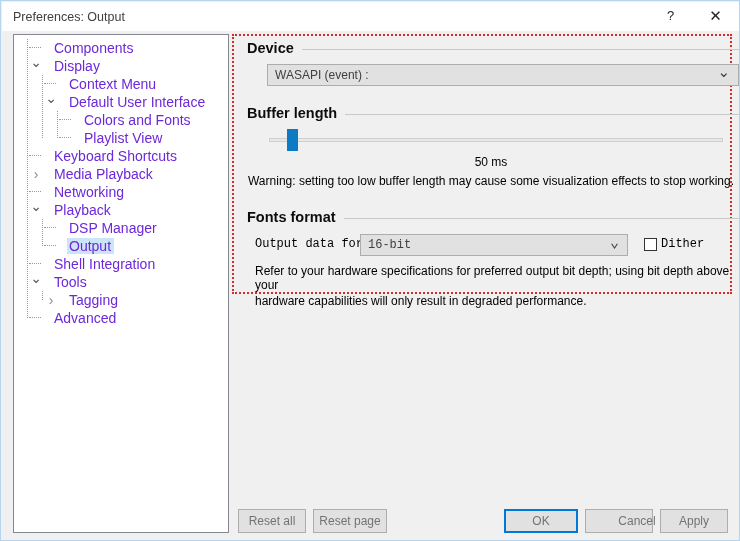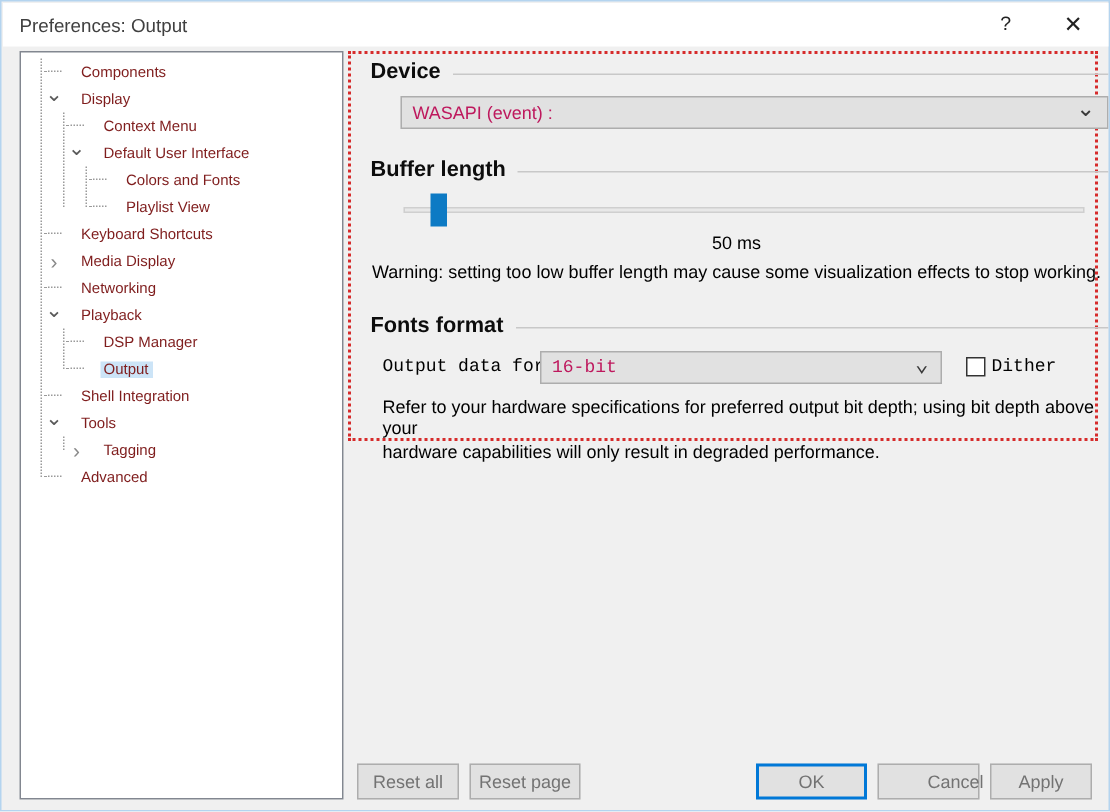--- a/index.html
+++ b/index.html
@@ -46,22 +46,22 @@
     width: 216px; height: 499px;
     background: #ffffff;
     border: 1px solid #828790;
     overflow: hidden;
   }
   #tree-inner { padding-top: 4px; }
   .tree-row {
     position: relative;
     height: 18px;
     display: flex; align-items: center;
-    font-size: 10px;
-    color: #7f1d1d;
+    font-size: 14px;
+    color: #6d28d9;
     white-space: nowrap;
     cursor: default;
     gap: 8px;
   }
   .tw { position: relative; display: inline-block; height: 18px; flex: 0 0 auto; }
   .exp {
     width: 16px; height: 18px;
     display: inline-flex; align-items: center; justify-content: center;
     font-size: 10px; color: #6d6d6d; flex: 0 0 auto;
   }
@@ -108,21 +108,21 @@
     position: relative; top: 1px;
   }
 
   
   .combo {
     position: relative;
     background: #e1e1e1;
     border: 1px solid #adadad;
     height: 22px;
     display: flex; align-items: center;
-    font-size: 12px; color: #be185d;
+    font-size: 12px; color: #404040;
     cursor: default;
   }
   .combo .val { padding-left: 7px; white-space: nowrap; overflow: hidden; }
   .combo .arrow {
     position: absolute; right: 8px; top: 0; height: 22px;
     display: flex; align-items: center;
     font-size: 11px; color: #3a3a3a;
   }
   .combo .arrow::before { content: "\2304"; font-size: 15px; position: relative; top: -4px; }
 
@@ -211,21 +211,21 @@
           <span class="lbl">Playlist View</span>
         </div>
         <div class="tree-row">
           <span class="tw" style="width: 6px;"></span>
           <span class="stub"></span>
           <span class="lbl">Keyboard Shortcuts</span>
         </div>
         <div class="tree-row">
           <span class="tw" style="width: 6px;"></span>
           <span class="exp closed"></span>
-          <span class="lbl">Media Display</span>
+          <span class="lbl">Media Playback</span>
         </div>
         <div class="tree-row">
           <span class="tw" style="width: 6px;"></span>
           <span class="stub"></span>
           <span class="lbl">Networking</span>
         </div>
         <div class="tree-row">
           <span class="tw" style="width: 6px;"></span>
           <span class="exp open"></span>
           <span class="lbl">Playback</span>

